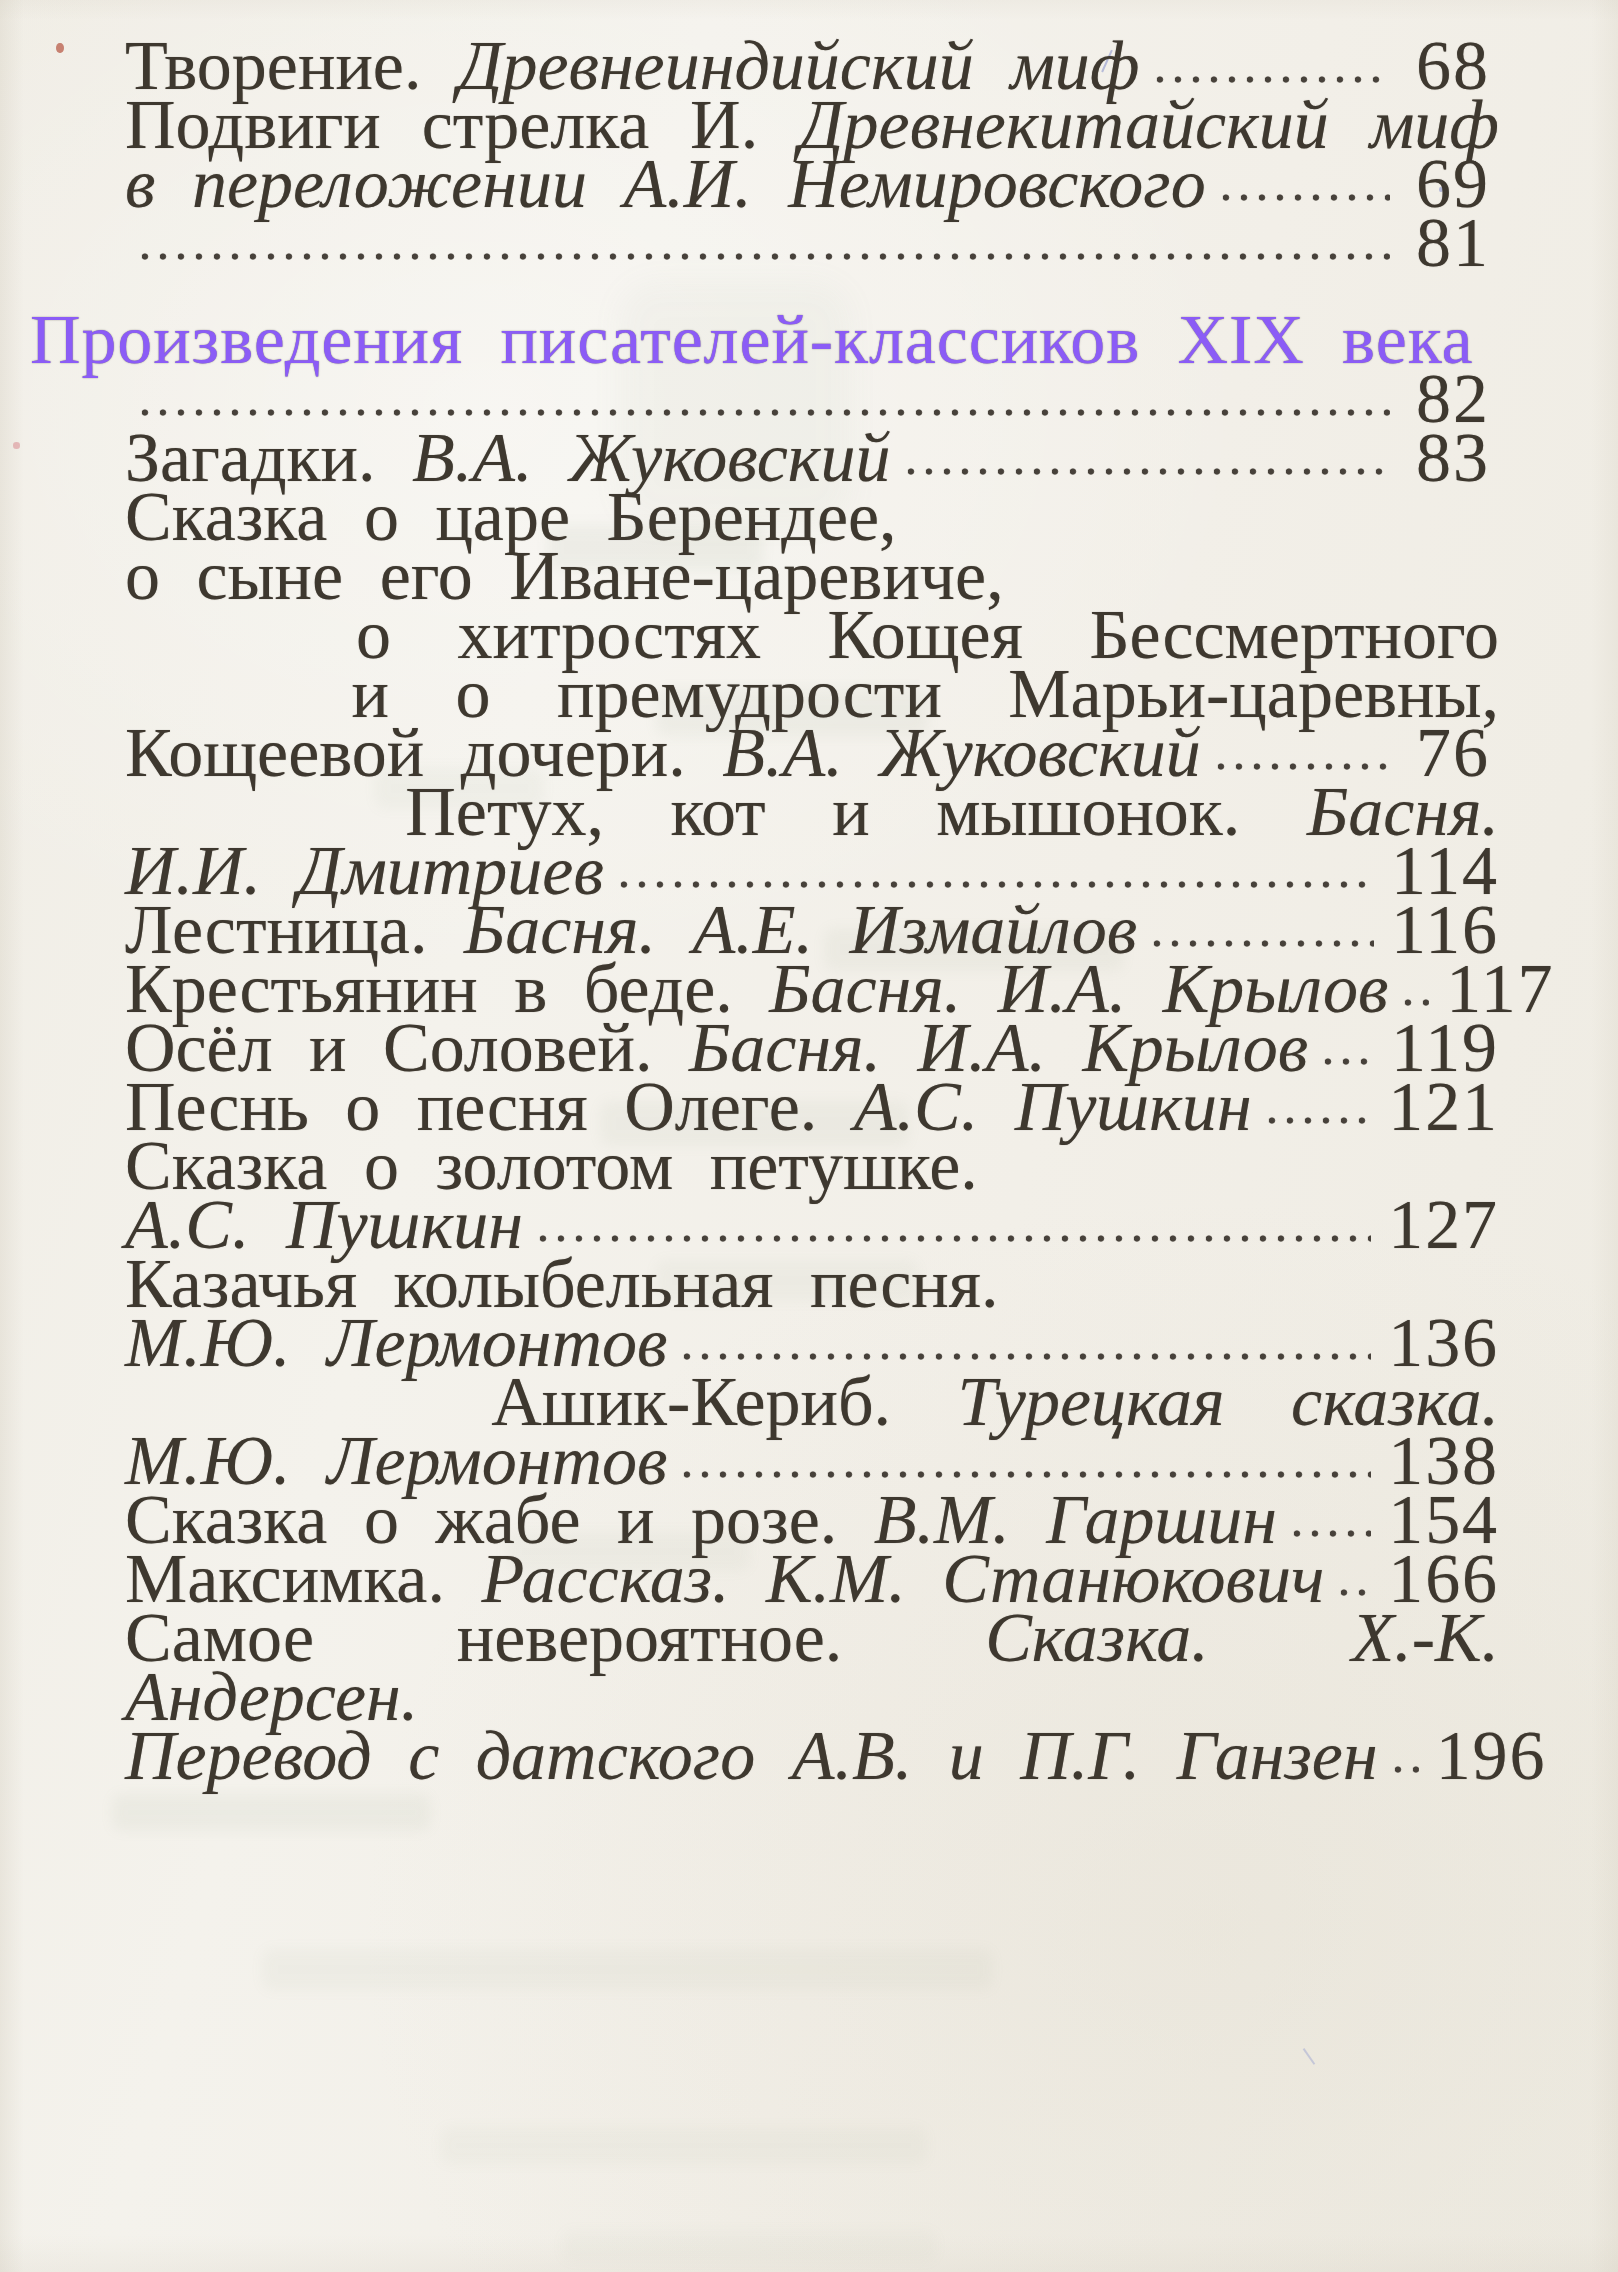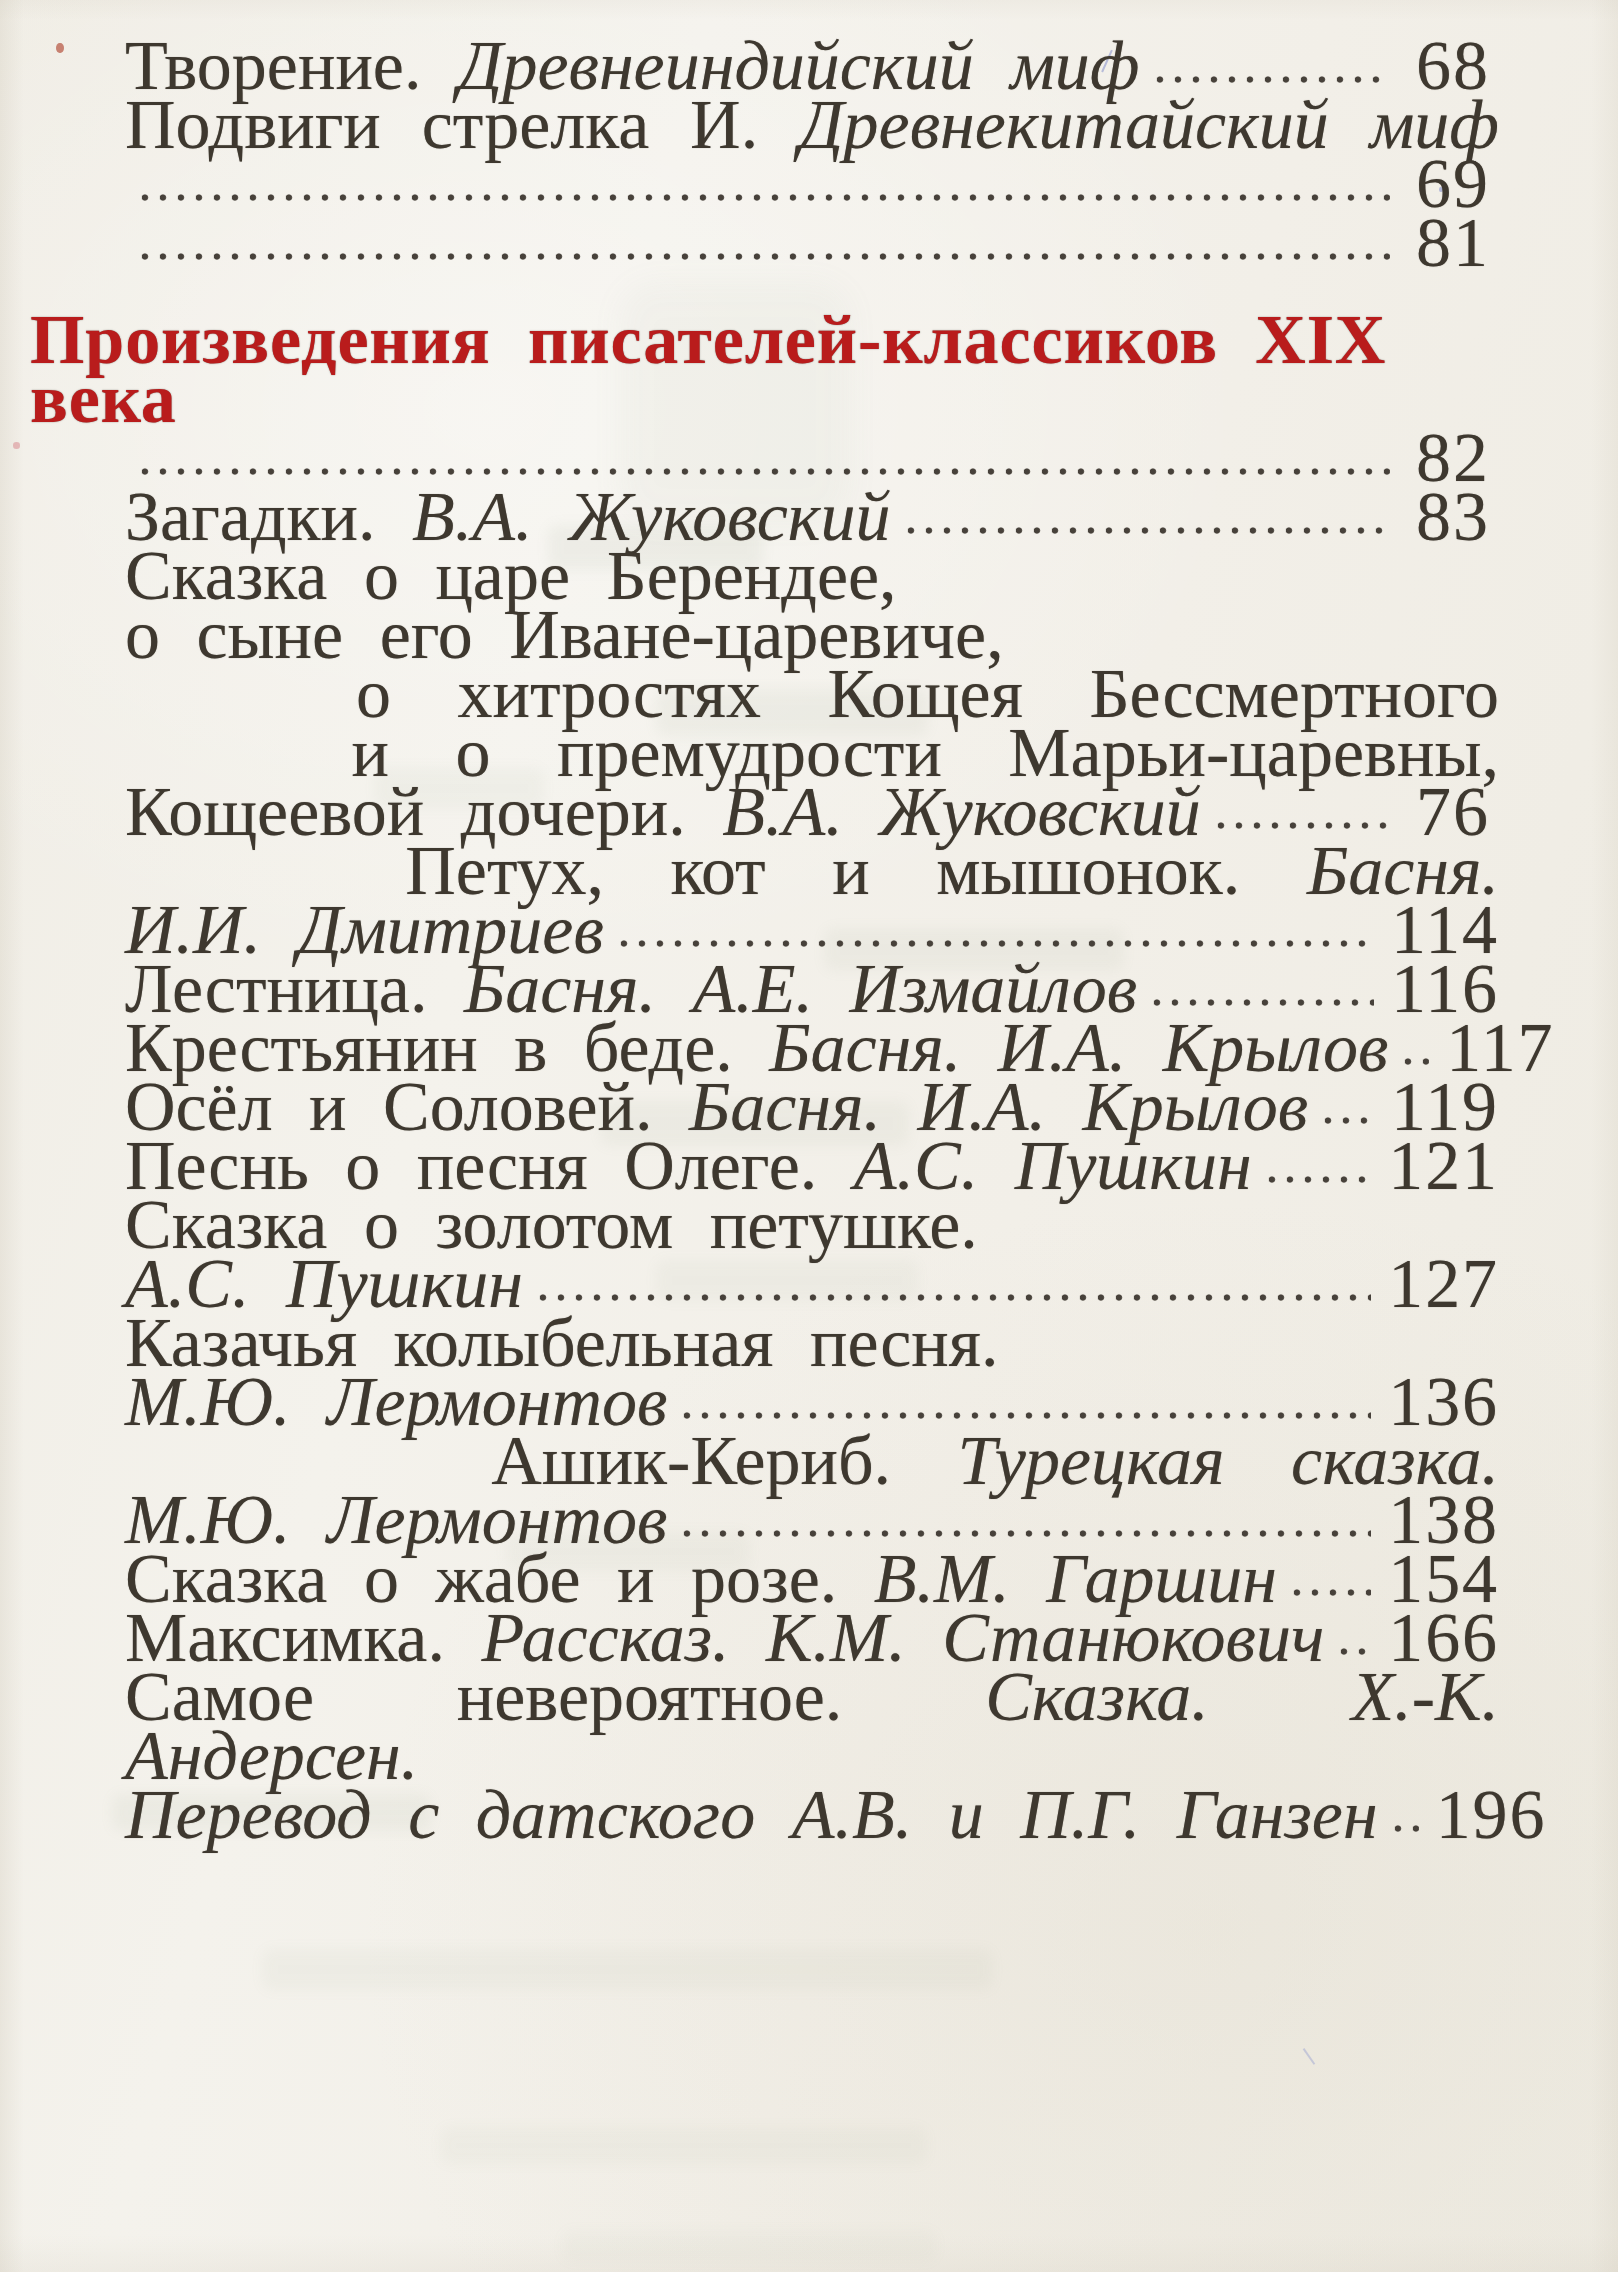--- a/index.html
+++ b/index.html
@@ -26,23 +26,23 @@
     position:absolute;left:0;top:0;right:0;
     padding:36px 120px 0 125px;
   }
   .row{
     font-size:70px;line-height:59px;
     word-spacing:19px;
     text-shadow:0 0 0.9px rgba(62,56,47,.55);
   }
   .header-row{
     margin:38px 0 0 -95px;
-    font-weight:bold;
+    font-weight:normal;
     letter-spacing:0.9px;
-    color:#b91c1c;
+    color:#8b5cf6;
     text-shadow:0 0 1.3px rgba(54,48,42,.7);
   }
   .entry-flex{display:flex;align-items:baseline;}
   .entry-flex .title{white-space:nowrap;flex:0 0 auto;}
   .entry-block .title{white-space:normal;}
   .fit-wide{word-spacing:49px;text-align:right;}
   .fit-full{text-align:justify;text-align-last:justify;}
   .seg.it{font-style:italic;}
   .leader{
     flex:1 1 28px;min-width:26px;align-self:stretch;
@@ -94,20 +94,21 @@
 <div class="fiber" style="left:1308px;top:2047px;width:1.9px;height:19px;background:#8b95cf;opacity:.4;transform:rotate(-35deg);"></div>
 
 <div class="toc" id="toc">
     <div class="row entry-flex">
       <span class="title"><span class="seg">Творение.</span> <span class="seg it">Древнеиндийский миф</span></span>
       <span class="leader"></span>
       <span class="pageno">68</span>
     </div>
     <div class="row entry-block fit-full"><span class="title"><span class="seg">Подвиги стрелка И.</span> <span class="seg it">Древнекитайский миф</span></span></div>
     <div class="row entry-flex">
+      <span class="title"><span class="seg it">в переложении А.И. Немировского</span></span>
       <span class="leader"></span>
       <span class="pageno">69</span>
     </div>
     <div class="row entry-flex">
       <span class="leader"></span>
       <span class="pageno">81</span>
     </div>
     <div class="row header-row">Произведения писателей-классиков XIX века</div>
     <div class="row entry-flex">
       <span class="leader"></span>

